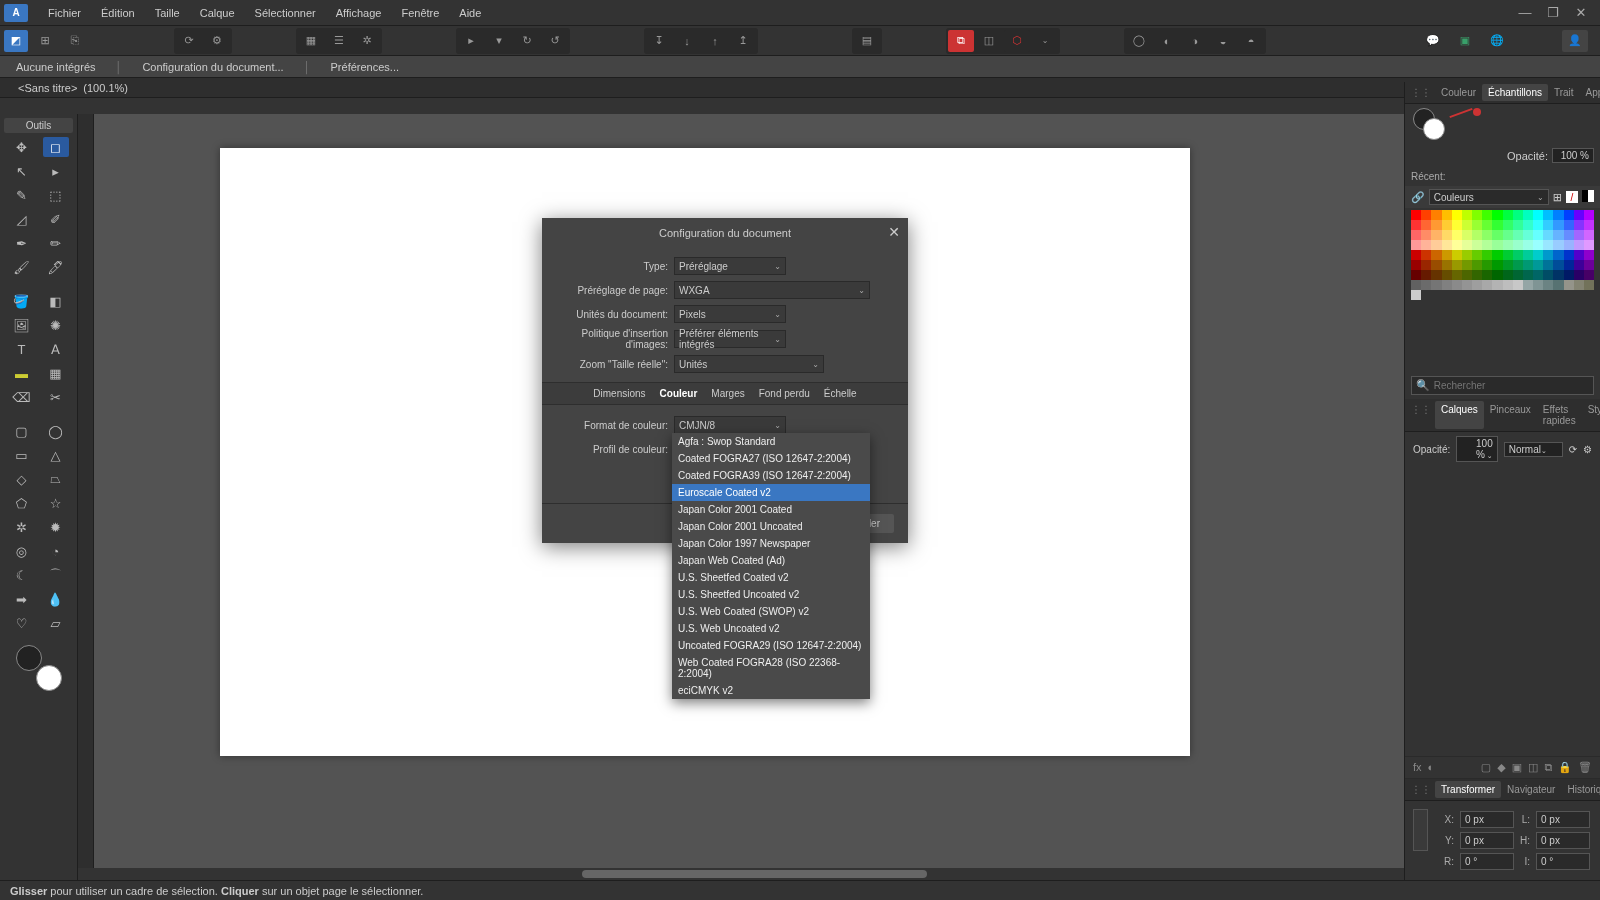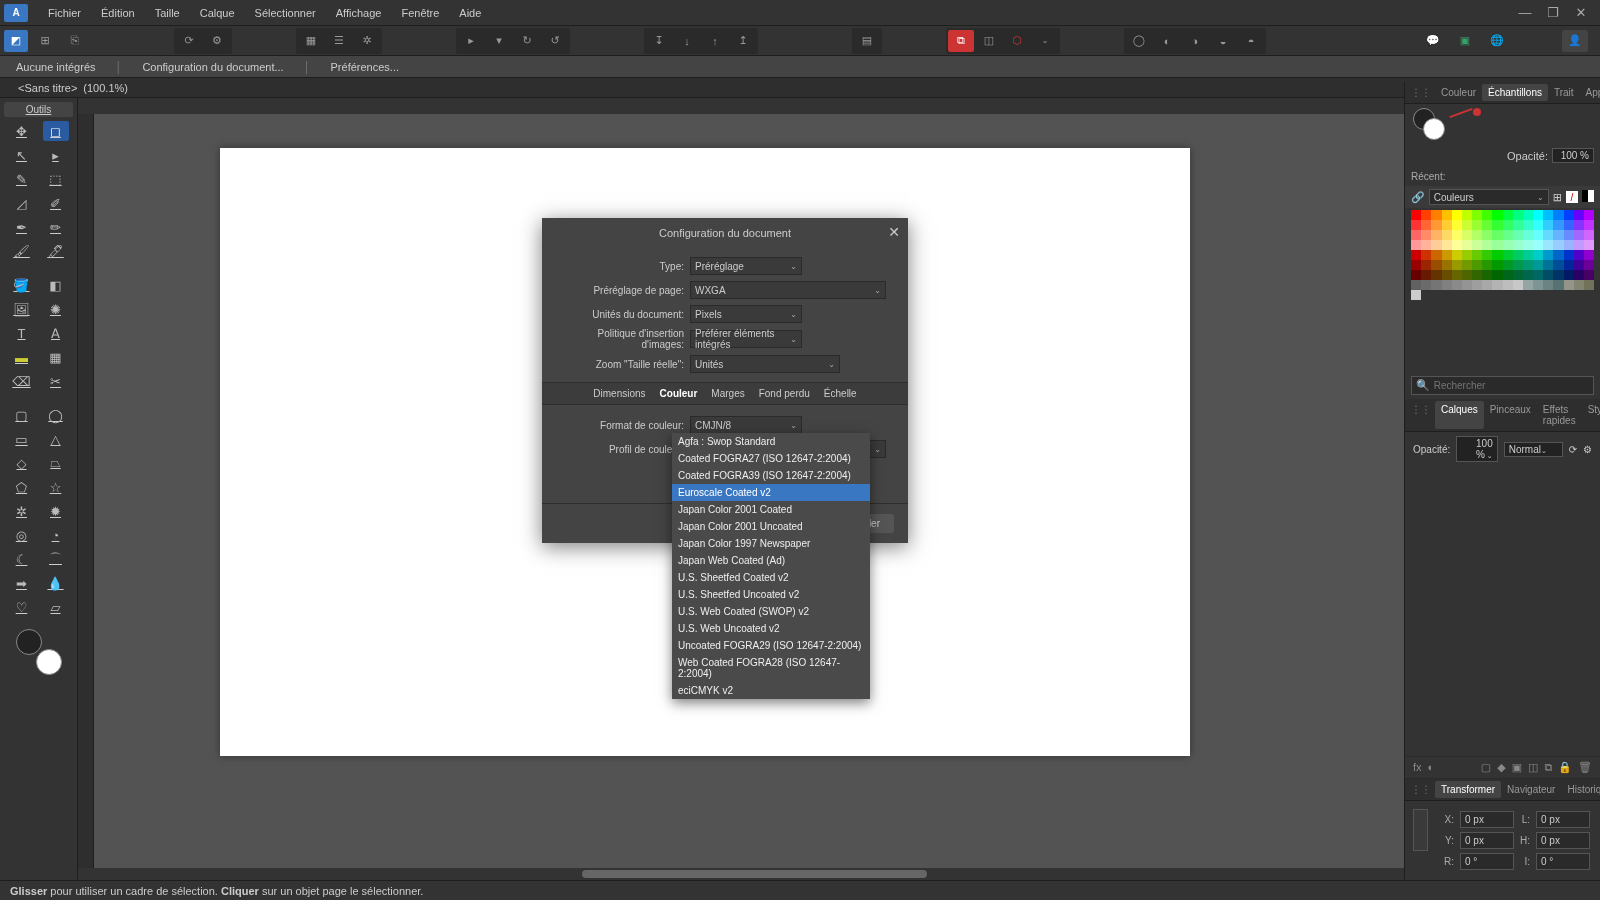--- a/index.html
+++ b/index.html
@@ -75,21 +75,21 @@
 .search input { background:transparent; border:none; color:#ccc; font-size:10px; width:100%; outline:none;}
 
 
 .statusbar { position:absolute; bottom:0; left:0; right:0; height:20px; background:#333333; border-top:1px solid #1e1e1e; display:flex; align-items:center; padding:0 10px; font-size:11px; color:#ccc;}
 .statusbar b { font-weight:bold;}
 
 
 .dialog { position:absolute; left:542px; top:218px; width:366px; background:#444444; box-shadow:0 4px 20px rgba(0,0,0,.5); font-size:11px; color:#ccc;}
 .dlg-title { height:30px; display:flex; align-items:center; justify-content:center; background:#444; position:relative;}
 .dlg-close { position:absolute; right:8px; top:6px; font-size:14px; color:#ccc;}
-.dlg-body { padding:8px 14px 4px 30px;}
+.dlg-body { padding:8px 14px 4px 14px;}
 .dlg-row { display:flex; align-items:center; margin-bottom:4px; min-height:20px;}
 .dlg-label { width:118px; text-align:right; padding-right:6px; color:#ccc; font-size:10px;}
 .dlg-field { flex:1; background:#3a3a3a; border:1px solid #2a2a2a; height:18px; display:flex; align-items:center; padding:0 4px; font-size:10px; position:relative;}
 .dlg-field.wide{ max-width:196px;}
 .dlg-caret { margin-left:auto; font-size:8px; color:#aaa;}
 .dlg-tabs { display:flex; justify-content:center; gap:14px; background:#3c3c3c; padding:5px 0; border-top:1px solid #2e2e2e; border-bottom:1px solid #2e2e2e;}
 .dlg-tab { font-size:10px; color:#ccc; cursor:default;}
 .dlg-tab.active { color:#fff; font-weight:bold;}
 .dlg-footer { display:flex; justify-content:flex-end; gap:8px; padding:10px 14px; border-top:1px solid #2e2e2e;}
 .dlg-btn { background:#555; padding:4px 14px; font-size:10px; border-radius:2px;}
@@ -247,21 +247,21 @@
     <div class="ruler-tick">
       <span>1300</span>
     </div>
     <div class="ruler-tick">
       <span>1400</span>
     </div>
   </div>
 
 <div class="main">
 
-  <div class="tools" style="text-decoration:underline;">
+  <div class="tools" style="margin-top:16px;">
     <div class="tools-header">Outils</div>
     <div class="tools-grid">
       <div class="tool">✥</div>
       <div class="tool sel">◻</div>
       <div class="tool">↖</div>
       <div class="tool">▸</div>
       <div class="tool">✎</div>
       <div class="tool">⬚</div>
       <div class="tool">◿</div>
       <div class="tool">✐</div>
@@ -640,15 +640,15 @@
     <div class="dd-item sel">Euroscale Coated v2</div>
     <div class="dd-item">Japan Color 2001 Coated</div>
     <div class="dd-item">Japan Color 2001 Uncoated</div>
     <div class="dd-item">Japan Color 1997 Newspaper</div>
     <div class="dd-item">Japan Web Coated (Ad)</div>
     <div class="dd-item">U.S. Sheetfed Coated v2</div>
     <div class="dd-item">U.S. Sheetfed Uncoated v2</div>
     <div class="dd-item">U.S. Web Coated (SWOP) v2</div>
     <div class="dd-item">U.S. Web Uncoated v2</div>
     <div class="dd-item">Uncoated FOGRA29 (ISO 12647-2:2004)</div>
-    <div class="dd-item">Web Coated FOGRA28 (ISO 12647-2:2004)</div>
+    <div class="dd-item">Web Coated FOGRA28 (ISO 22368-2:2004)</div>
     <div class="dd-item">eciCMYK v2</div>
   </div>
 
 </body></html>

